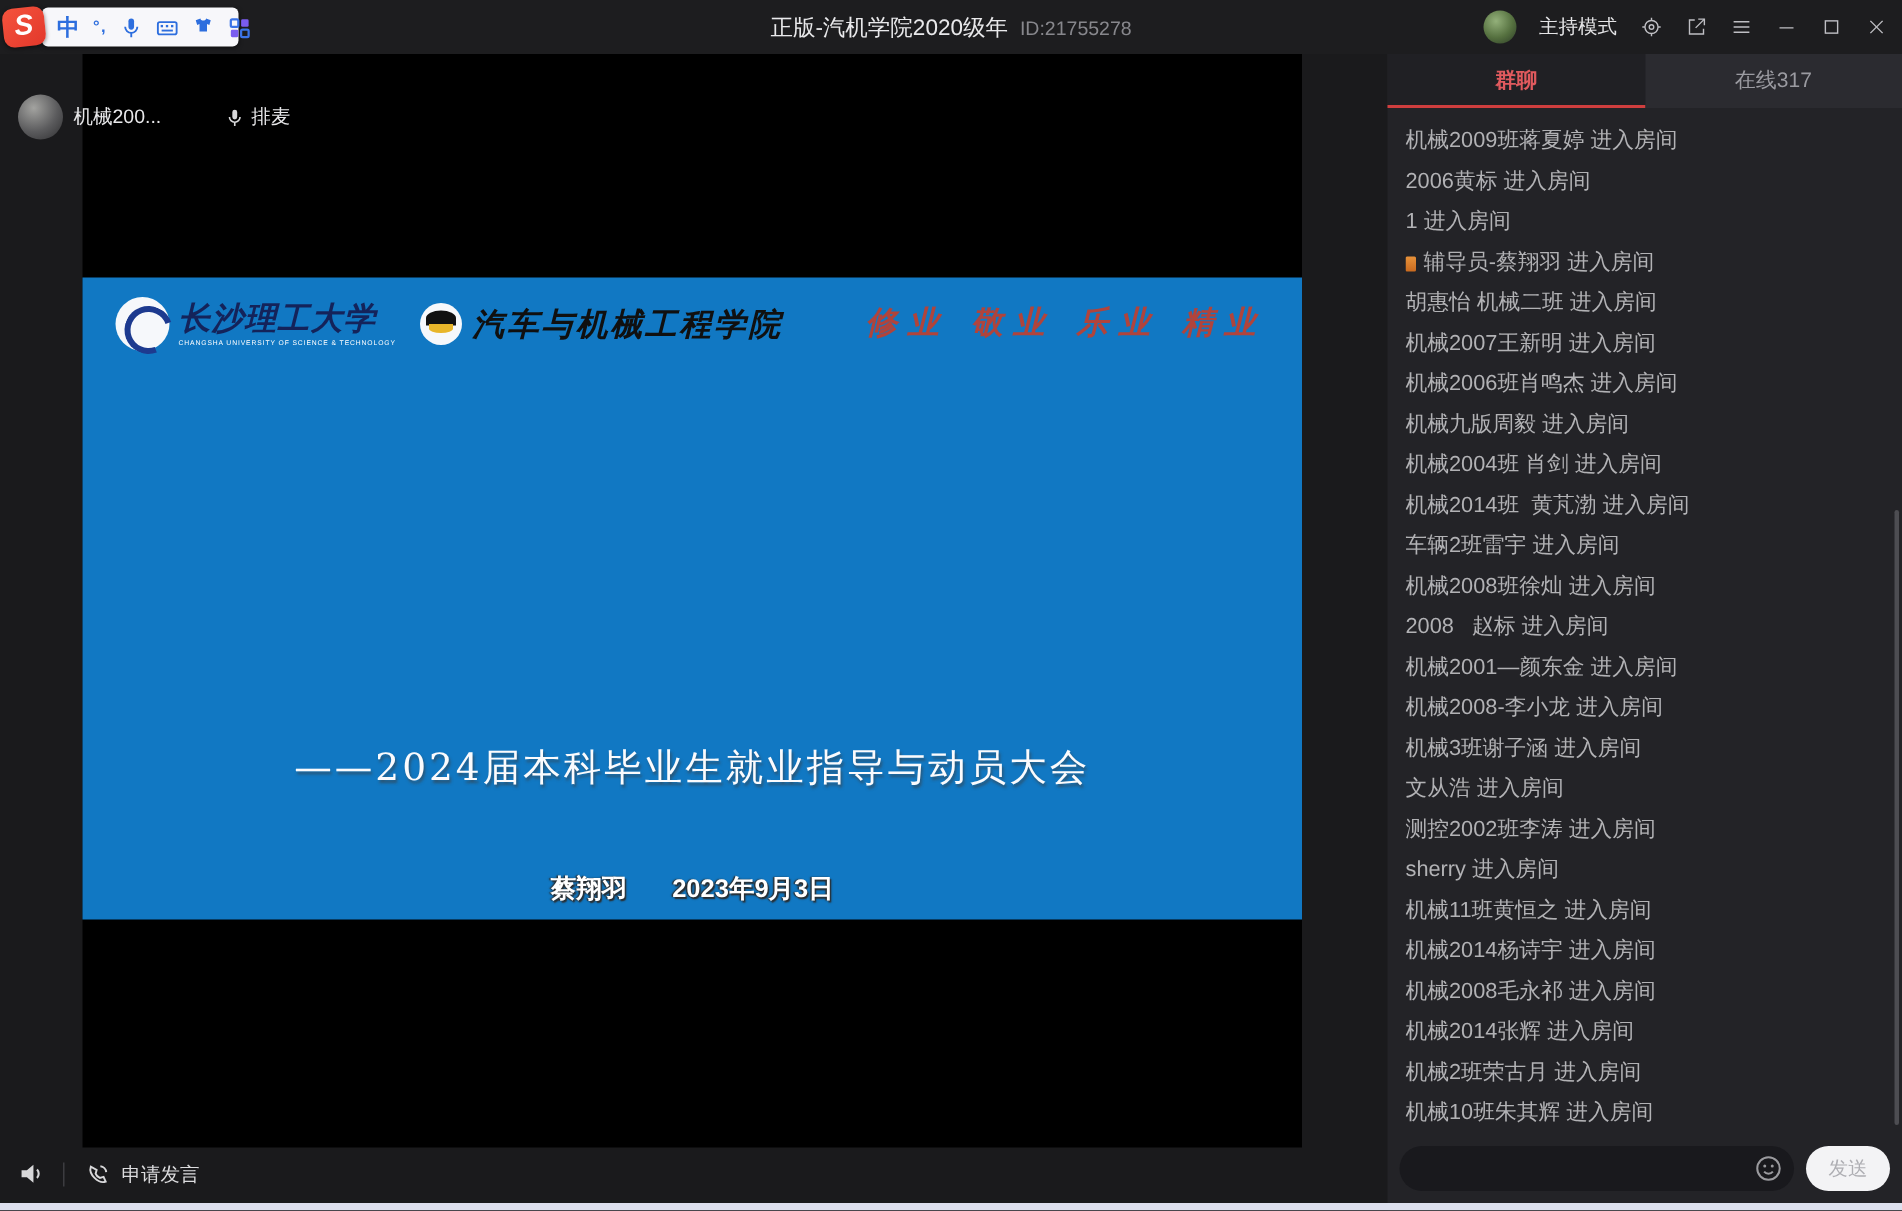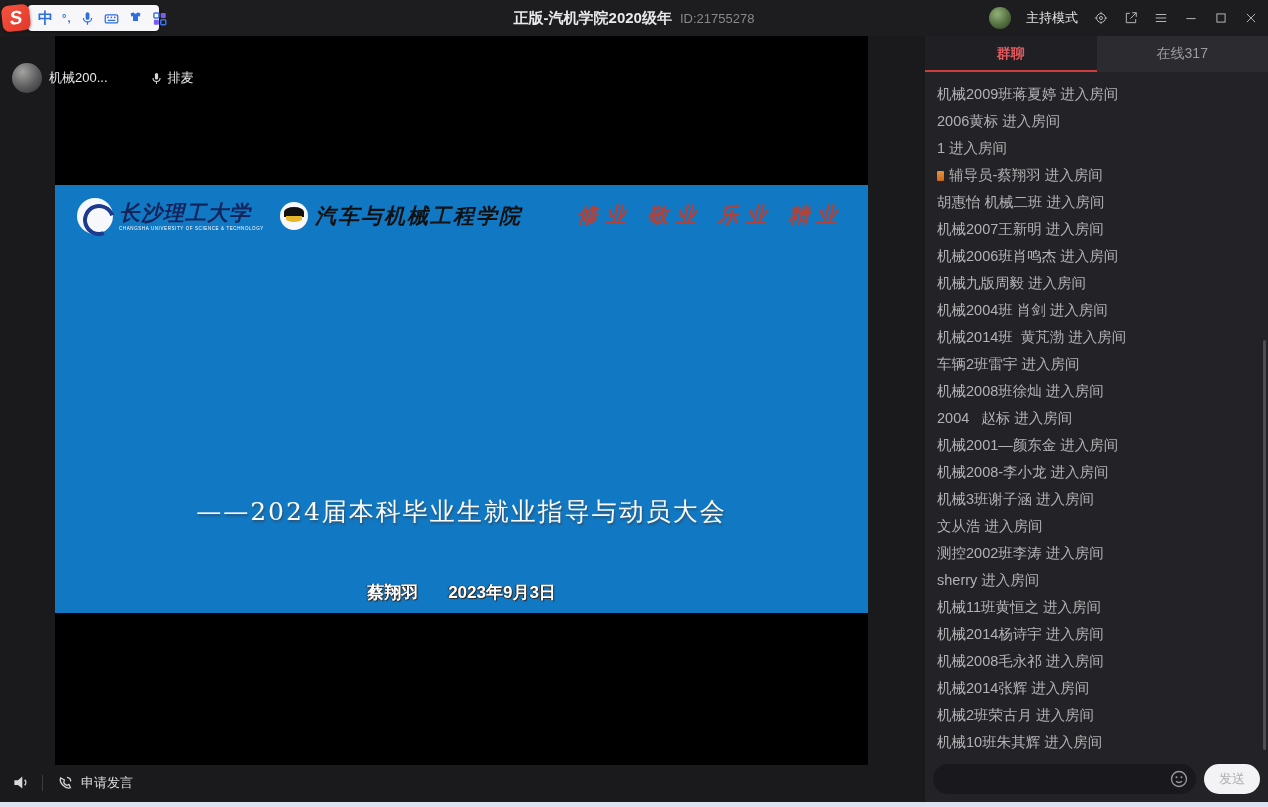--- a/index.html
+++ b/index.html
@@ -4,21 +4,21 @@
 <style>
   * { margin:0; padding:0; box-sizing:border-box; }
   html,body { width:1268px; height:807px; overflow:hidden; background:#1a1a1c;
               font-family:"Liberation Sans","DejaVu Sans",sans-serif; }
   .window { position:relative; width:1268px; height:807px; background:#1a1a1c; }
 
   
   .titlebar { position:absolute; left:0; top:0; width:1268px; height:36px; background:#1d1d1f; }
   .tb-center { position:absolute; left:50%; top:0; transform:translateX(-50%); height:36px;
                display:flex; align-items:center; gap:8px; white-space:nowrap; }
-  .tb-title { color:#e9e9eb; font-size:15px; font-weight:bold;text-align:center; }
+  .tb-title { color:#e9e9eb; font-size:15px; font-weight:normal;text-align:center; }
   .tb-id { color:#87878c; font-size:13px; }
   .tb-right { position:absolute; right:10px; top:0; height:36px; display:flex; align-items:center; gap:15px; }
   .tb-avatar { width:22px; height:22px; border-radius:50%;
                background:radial-gradient(circle at 38% 32%, #93b07a, #55703f 55%, #2b3a26); }
   .tb-mode { color:#e4e4e6; font-size:13px; }
   .tb-ic { width:15px; height:15px; display:flex; align-items:center; justify-content:center; color:#bfbfc4; cursor:default; }
   .tb-ic svg { width:14px; height:14px; stroke:#bfbfc4; fill:none; stroke-width:1.6; }
 
   
   .ime { position:absolute; left:2px; top:4px; height:28px; display:flex; align-items:center; }
@@ -286,21 +286,21 @@
         <div class="msg"><span>1 进入房间</span></div>
         <div class="msg"><span class="badge"></span><span>辅导员-蔡翔羽 进入房间</span></div>
         <div class="msg"><span>胡惠怡 机械二班 进入房间</span></div>
         <div class="msg"><span>机械2007王新明 进入房间</span></div>
         <div class="msg"><span>机械2006班肖鸣杰 进入房间</span></div>
         <div class="msg"><span>机械九版周毅 进入房间</span></div>
         <div class="msg"><span>机械2004班 肖剑 进入房间</span></div>
         <div class="msg"><span>机械2014班  黄芃渤 进入房间</span></div>
         <div class="msg"><span>车辆2班雷宇 进入房间</span></div>
         <div class="msg"><span>机械2008班徐灿 进入房间</span></div>
-        <div class="msg"><span>2004   赵标 进入房间</span></div>
+        <div class="msg"><span>2008   赵标 进入房间</span></div>
         <div class="msg"><span>机械2001—颜东金 进入房间</span></div>
         <div class="msg"><span>机械2008-李小龙 进入房间</span></div>
         <div class="msg"><span>机械3班谢子涵 进入房间</span></div>
         <div class="msg"><span>文从浩 进入房间</span></div>
         <div class="msg"><span>测控2002班李涛 进入房间</span></div>
         <div class="msg"><span>sherry 进入房间</span></div>
         <div class="msg"><span>机械11班黄恒之 进入房间</span></div>
         <div class="msg"><span>机械2014杨诗宇 进入房间</span></div>
         <div class="msg"><span>机械2008毛永祁 进入房间</span></div>
         <div class="msg"><span>机械2014张辉 进入房间</span></div>

